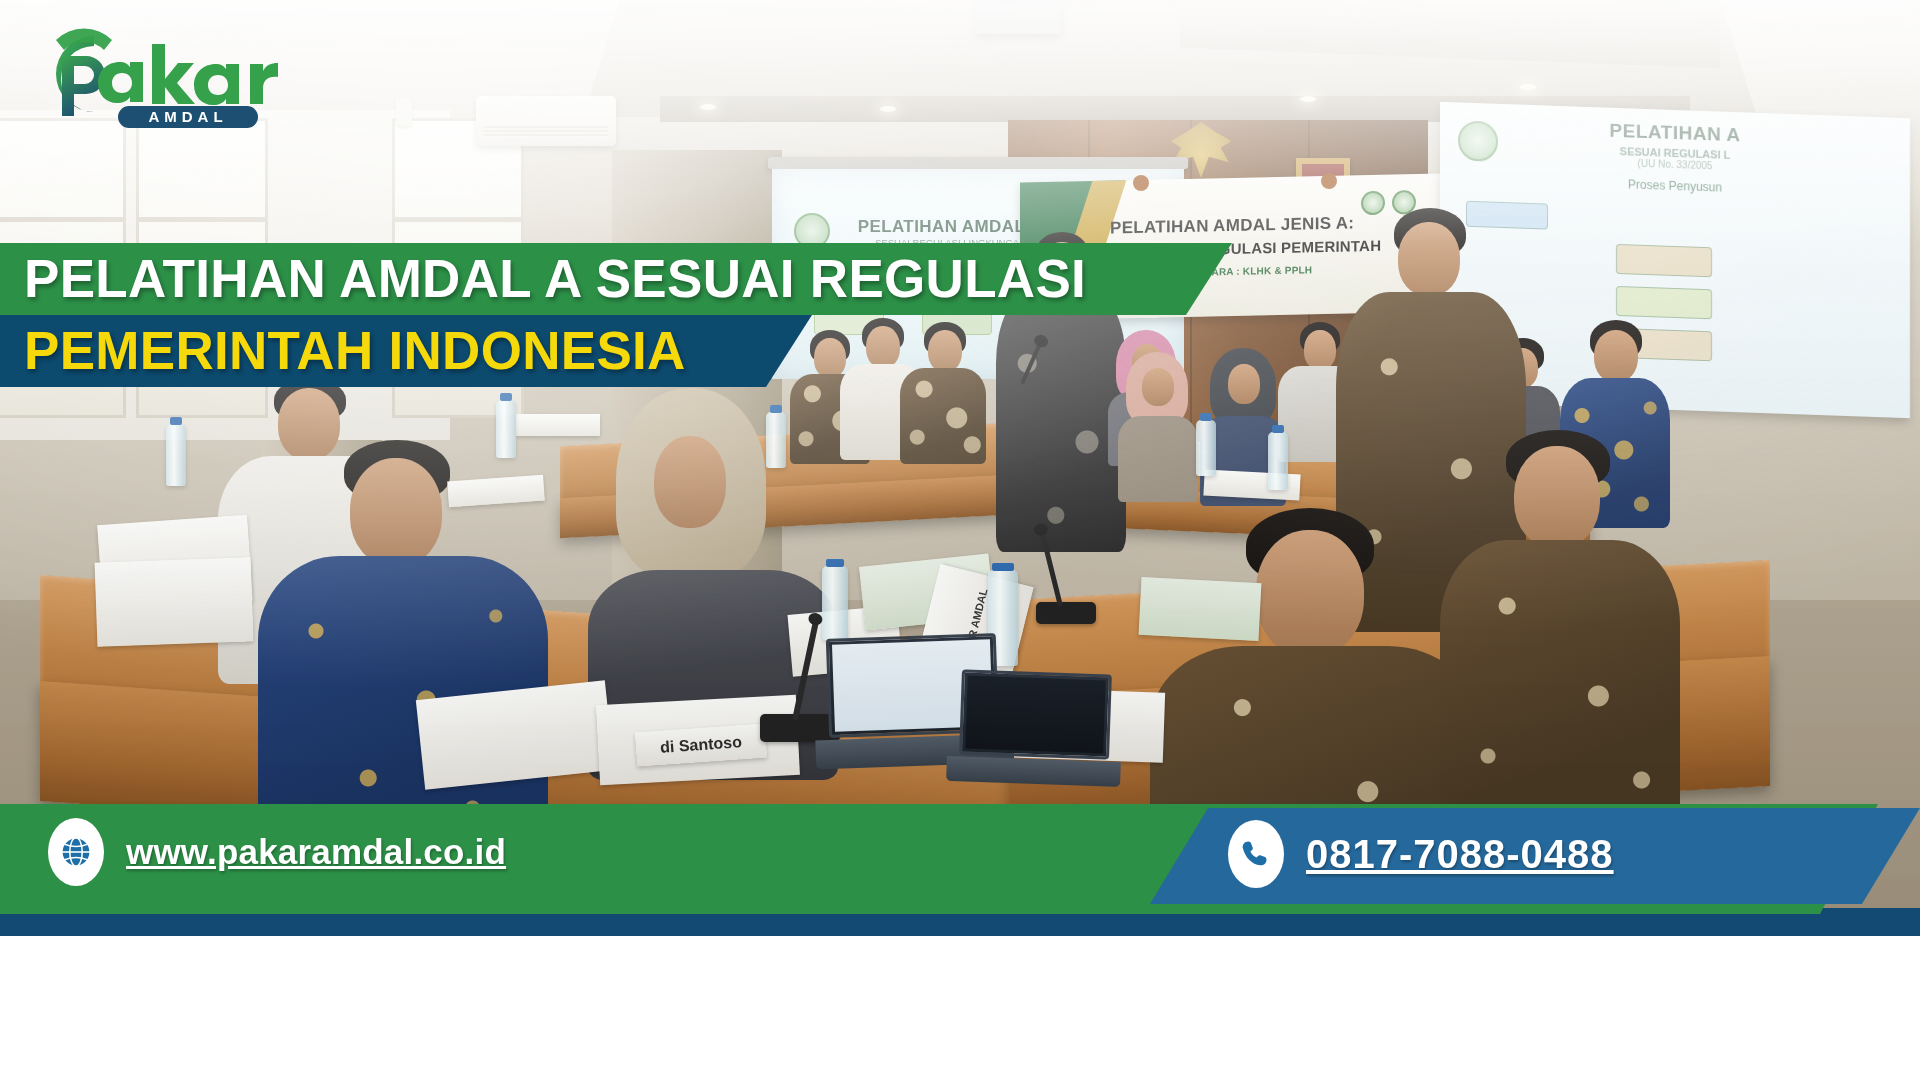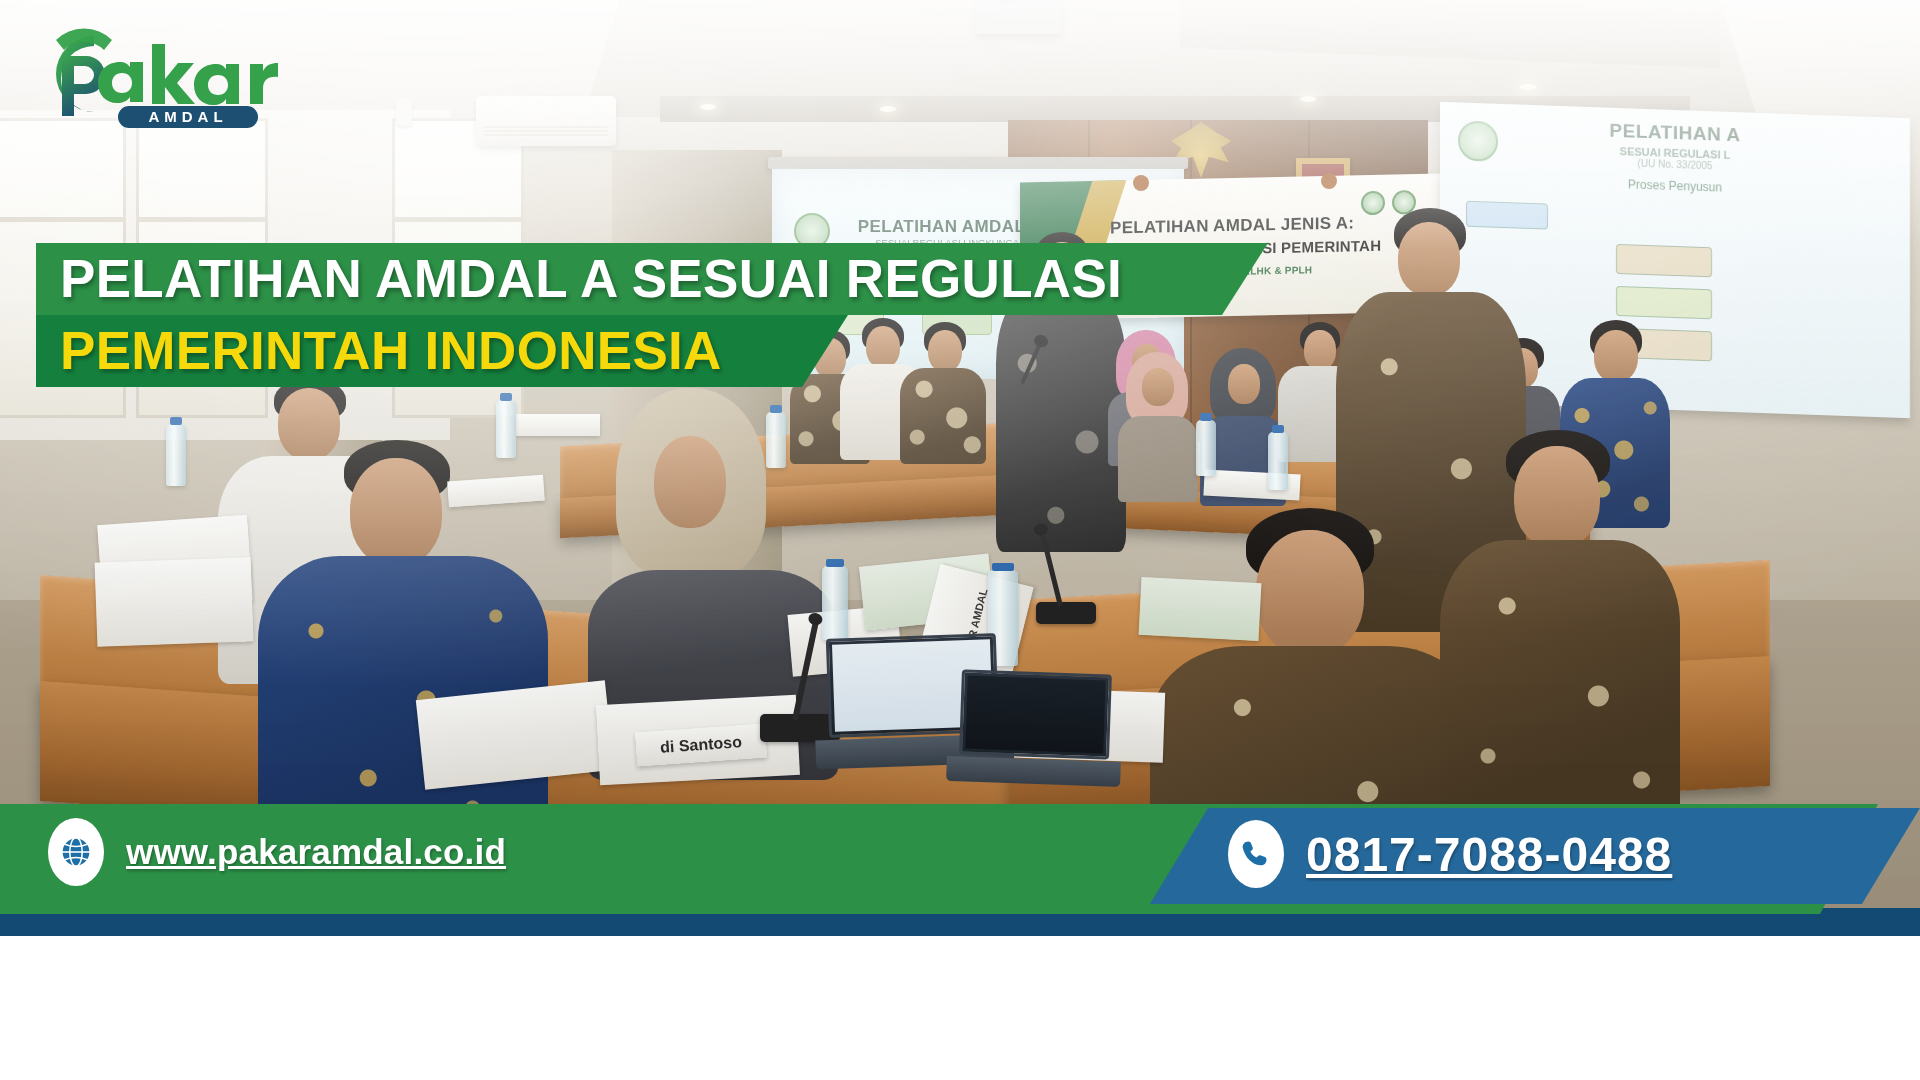--- a/index.html
+++ b/index.html
@@ -170,44 +170,44 @@
     pointer-events:none; }
   .topfade{ position:absolute; left:0; top:0; width:1920px; height:250px;
     background:linear-gradient(180deg,rgba(255,255,255,.85) 0%,rgba(255,255,255,.55) 38%,rgba(255,255,255,0) 100%);
     pointer-events:none; }
 
   
   .logo{ position:absolute; left:26px; top:26px; width:300px; height:105px; z-index:40; }
   .logo svg{ display:block; }
 
   
-  .title-wrap{ position:absolute; left:0; top:243px; z-index:35;margin-left:36px; }
+  .title-wrap{ position:absolute; left:0; top:243px; z-index:35; }
   .tband{ position:relative; display:block; color:#fff;
     font-weight:bold; letter-spacing:.3px; white-space:nowrap;
     text-shadow:2px 3px 4px rgba(0,0,0,.33); }
   .tband1{ background:#2c9047; height:72px; line-height:72px;
     font-size:53px; padding:0 40px 0 24px; width:1232px;
     clip-path:polygon(0 0,1232px 0,1186px 72px,0 72px); }
-  .tband2{ background:#15803d; height:72px; line-height:72px;
+  .tband2{ background:#0c4a6e; height:72px; line-height:72px;
     font-size:53px; padding:0 40px 0 24px; width:812px; color:#f5d90a;
     clip-path:polygon(0 0,812px 0,766px 72px,0 72px); }
 
   
   .footer{ position:absolute; left:0; bottom:0; width:1920px; height:132px; z-index:38; }
   .f-navy{ position:absolute; left:0; bottom:0; width:1920px; height:28px; background:#134a73; }
   .f-green{ position:absolute; left:0; bottom:22px; width:1878px; height:110px;
     background:#2c9047; clip-path:polygon(0 0,1878px 0,1820px 110px,0 110px); }
   .f-blue{ position:absolute; left:1150px; bottom:32px; width:770px; height:96px;
     background:#25699c; clip-path:polygon(58px 0,770px 0,712px 96px,0 96px); }
   .f-item{ position:absolute; display:flex; align-items:center; gap:22px; }
   .f-badge{ width:56px; height:68px; border-radius:50%; background:#fff;
     display:flex; align-items:center; justify-content:center; flex:none; }
   .f-text{ color:#fff; font-size:35px; font-weight:bold; letter-spacing:.2px;
     text-shadow:1px 2px 3px rgba(0,0,0,.3); white-space:nowrap;text-decoration:underline; }
-  .f-text.phone{ font-size:48px; letter-spacing:1px; }
+  .f-text.phone{ font-size:40px; letter-spacing:1px; }
 
   .glyph{ display:block; }
 </style>
 </head>
 <body>
 
 <div class="poster">
 
   <div class="photo">
 

